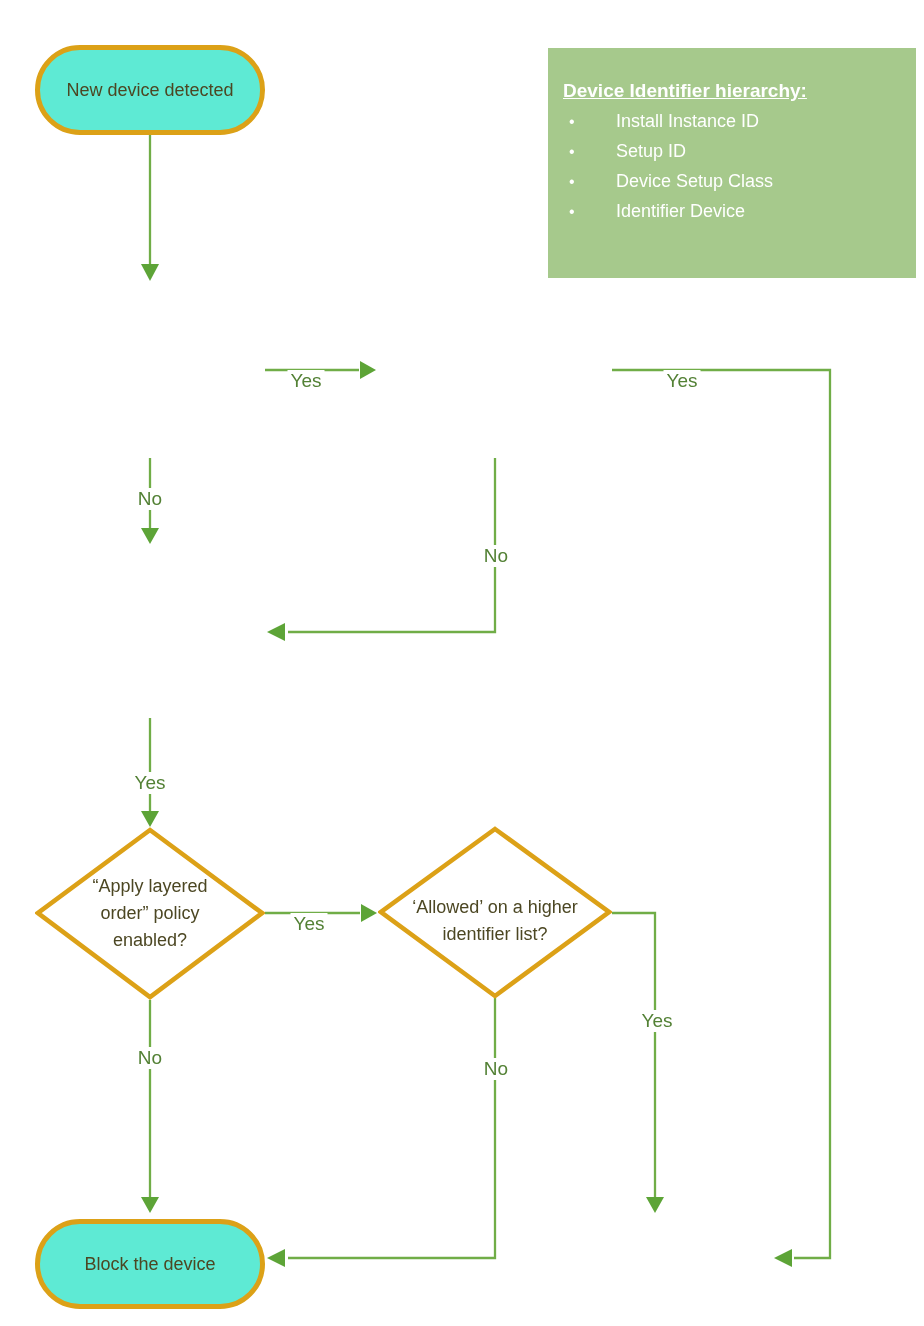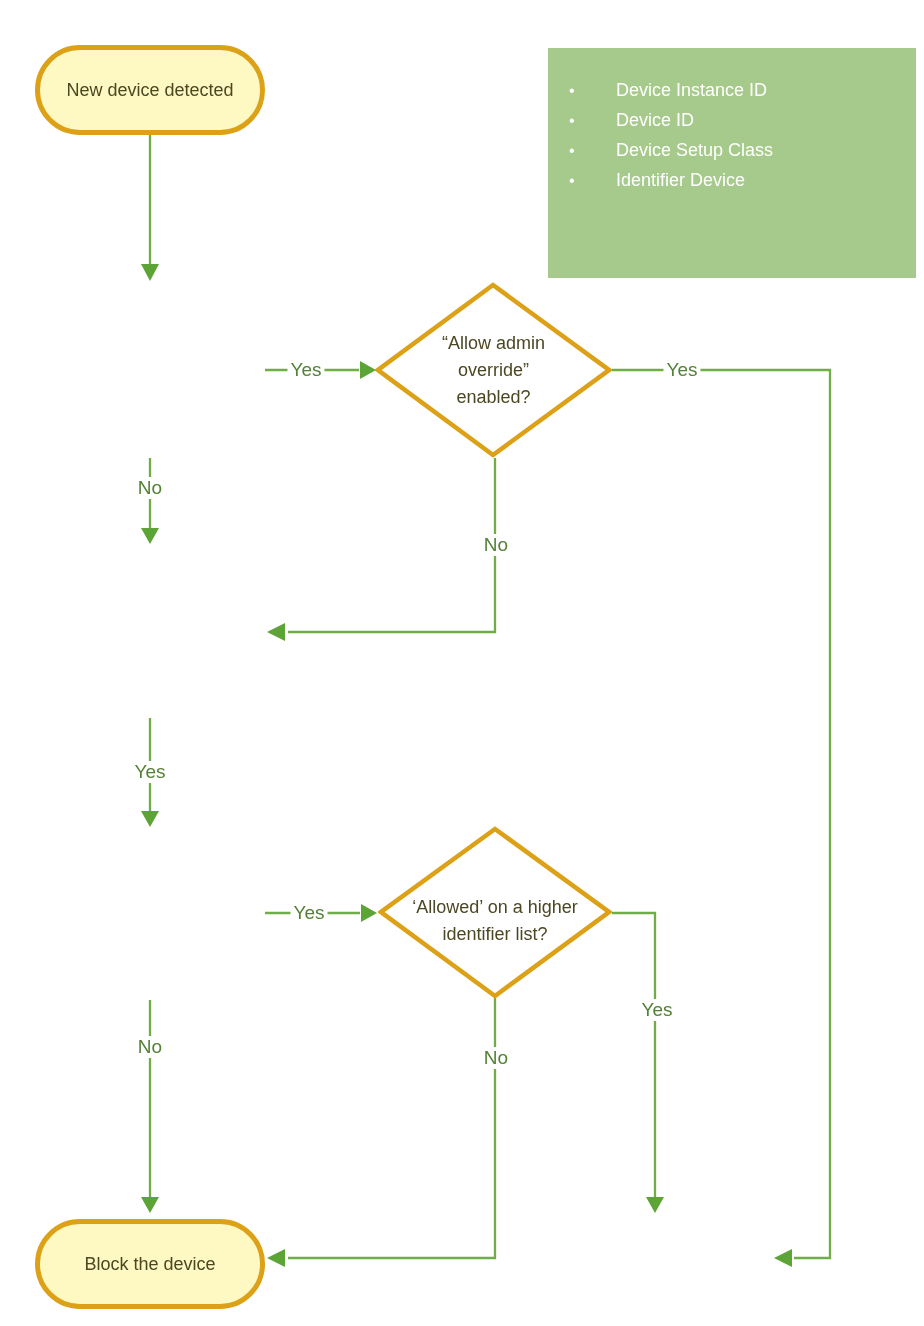--- a/index.html
+++ b/index.html
@@ -2,34 +2,34 @@
 <html><head>
 <meta charset="utf-8">
 <style>
   html,body{margin:0;padding:0;background:#ffffff;}
   .canvas{
     position:relative;width:924px;height:1326px;background:#ffffff;
     font-family:"Liberation Sans", sans-serif;overflow:hidden;
   }
   .wires{position:absolute;left:0;top:0;}
   .term{
-    position:absolute;border:5px solid #DCA117;border-radius:46px;background:#fef9c3;
+    position:absolute;border:5px solid #DCA117;border-radius:46px;background:#5eead4;
     display:flex;align-items:center;justify-content:center;box-sizing:border-box;
     color:#4C4723;font-size:18px;text-align:center;
   }
   .diamond{position:absolute;}
   .diamond svg{position:absolute;left:0;top:0;}
   .diamond .dlabel{
     position:absolute;inset:0;display:flex;align-items:center;justify-content:center;
     text-align:center;color:#4C4723;font-size:18px;line-height:1.5;
   }
   .dlabel span{display:block;}
   .elabel{
     position:absolute;transform:translate(-50%,-50%);background:#ffffff;
-    color:#538135;font-size:19px;padding:0 3px;white-space:nowrap;
+    color:#538135;font-size:19px;padding:0 3px;white-space:nowrap;margin-top:11px;
   }
   .legend{
     position:absolute;left:548px;top:48px;width:368px;height:230px;
     background:#A6C98C;color:#ffffff;box-sizing:border-box;padding:32px 14px 0 15px;
   }
   .legend-title{
     font-size:19px;font-weight:bold;text-decoration:underline;margin:0 0 9px 0;
   }
   .legend-list{list-style:none;margin:0;padding:0;font-size:18px;}
   .legend-list li{display:flex;align-items:baseline;margin-bottom:9px;}
@@ -70,30 +70,30 @@
   <div class="term" style="left:35px;top:45px;width:230px;height:90px;">
     <span>New device detected</span>
   </div>
 
   <div class="term" style="left:35px;top:1213px;width:230px;height:90px;margin-top:6px;">
     <span>Block the device</span>
   </div>
 
 
 
-  <div class="diamond" style="left:375px;top:282px;width:237px;height:176px;">
-    <svg width="237" height="176">
-      <polygon points="118,3 234,88 118,173 3,88" fill="#ffffff" stroke="#DCA117" stroke-width="4.6"></polygon>
+
+
+  <div class="diamond" style="left:35px;top:827px;width:230px;height:173px;">
+    <svg width="230" height="173">
+      <polygon points="115,3 227,86 115,170 3,86" fill="#ffffff" stroke="#DCA117" stroke-width="4.6"></polygon>
     </svg>
     <div class="dlabel">
-        <span style="width:150px;">“Allow admin override” enabled?</span>
+        <span style="width:160px;">“Apply layered order” policy enabled?</span>
       </div>
   </div>
-
-
 
   <div class="diamond" style="left:378px;top:826px;width:234px;height:173px;">
     <svg width="234" height="173">
       <polygon points="117,3 231,86 117,170 3,86" fill="#ffffff" stroke="#DCA117" stroke-width="4.6"></polygon>
     </svg>
     <div class="dlabel">
         <span style="width:180px;margin-top:17px;">‘Allowed’ on a higher identifier list?</span>
       </div>
   </div>
 
@@ -101,28 +101,29 @@
   <span class="elabel" style="left:150px;top:488px;">No</span>
   <span class="elabel" style="left:682px;top:370px;">Yes</span>
   <span class="elabel" style="left:496px;top:545px;">No</span>
   <span class="elabel" style="left:150px;top:772px;">Yes</span>
   <span class="elabel" style="left:309px;top:913px;">Yes</span>
   <span class="elabel" style="left:150px;top:1047px;">No</span>
   <span class="elabel" style="left:657px;top:1010px;">Yes</span>
   <span class="elabel" style="left:496px;top:1058px;">No</span>
 
   <div class="legend">
+    <p class="legend-title">Device Identifier hierarchy:</p>
     <ul class="legend-list">
       <li>
         <span class="bullet">•</span>
-        <span>Device Instance ID</span>
+        <span>Install Instance ID</span>
       </li>
       <li>
         <span class="bullet">•</span>
-        <span>Device ID</span>
+        <span>Setup ID</span>
       </li>
       <li>
         <span class="bullet">•</span>
         <span>Device Setup Class</span>
       </li>
       <li>
         <span class="bullet">•</span>
         <span>Identifier Device</span>
       </li>
     </ul>

